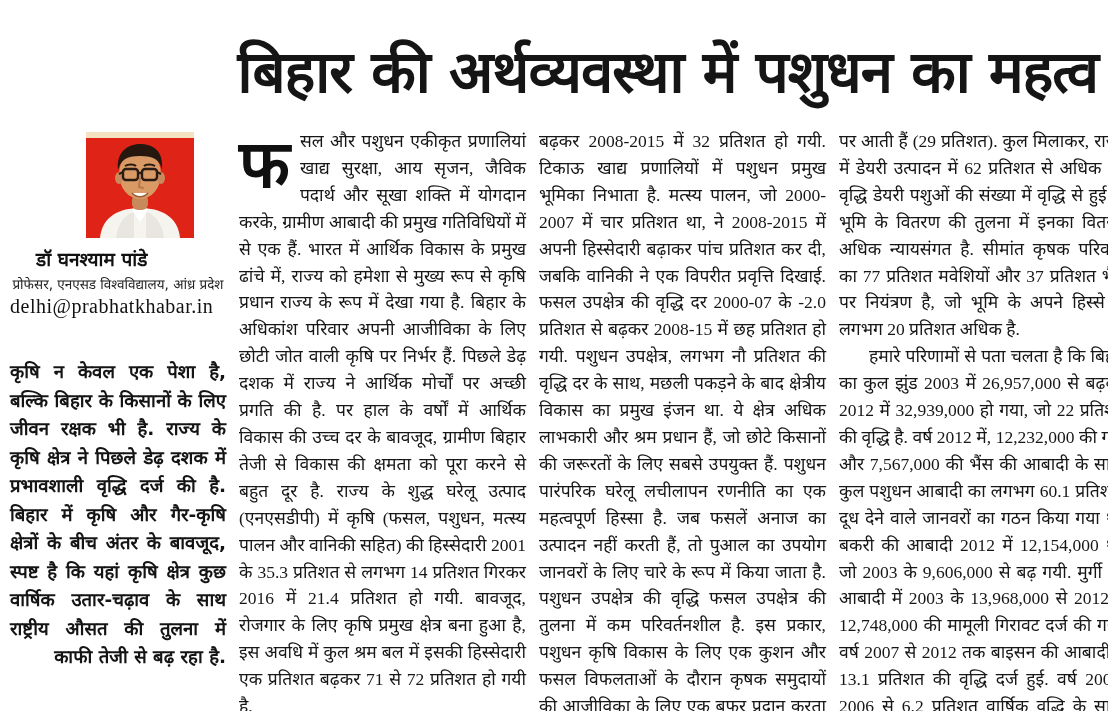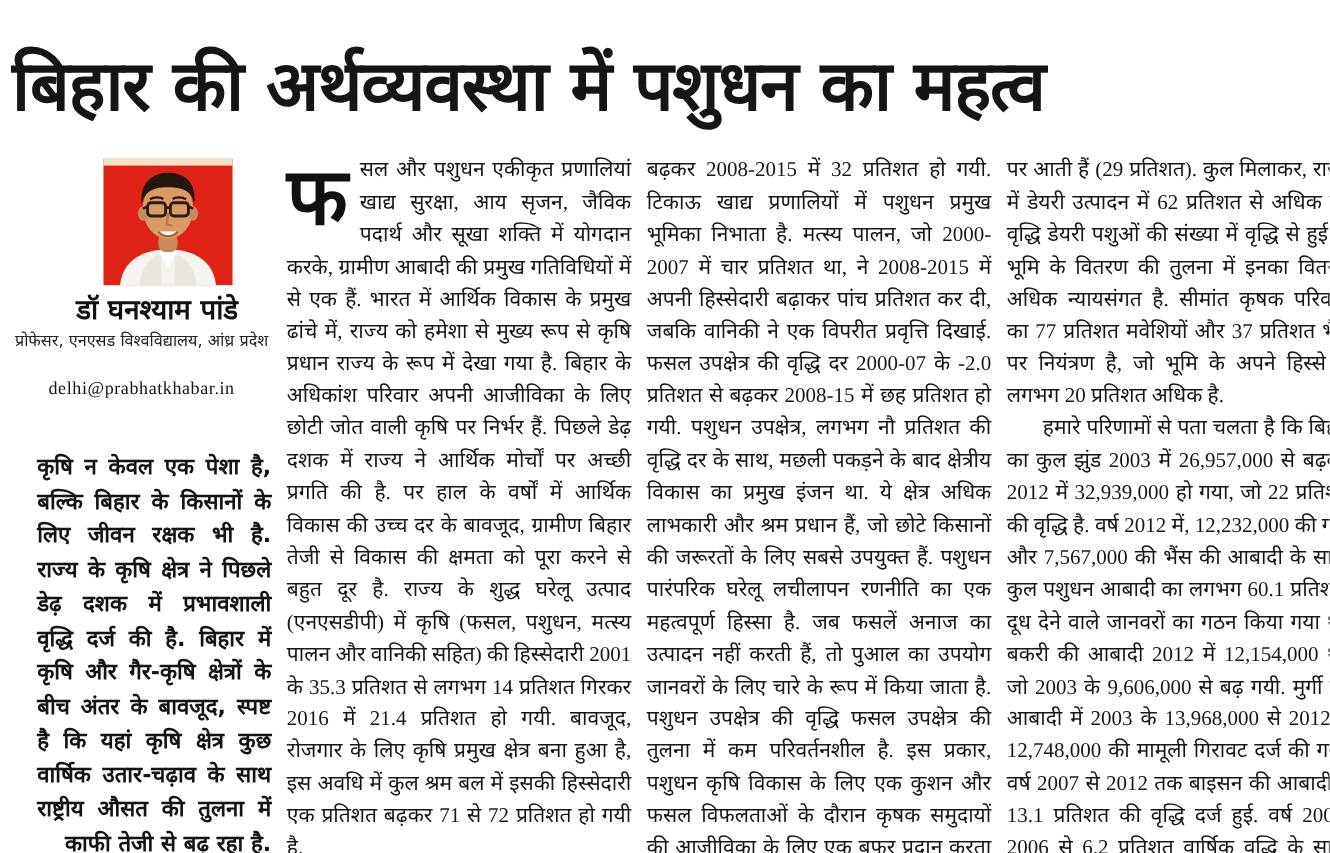--- a/index.html
+++ b/index.html
@@ -11,21 +11,21 @@
     font-family: "Liberation Serif", "DejaVu Serif", serif;
     color: #1b1b1b;
     position: relative;
   }
   .page { width: 1108px; height: 711px; padding: 0 10px; }
 
   
   .headline {
     margin-top: 22px;
     height: 100px;
-    text-align: left;
+    text-align: right;
     font-family: "DejaVu Sans", "Liberation Sans", sans-serif;
     font-weight: 800;
     font-size: 58px;
     line-height: 100px;
     letter-spacing: -1px;
     color: #151515;
     white-space: nowrap;
   }
 
   
@@ -40,56 +40,53 @@
 
   
   .photo {
     width: 108px;
     height: 106px;
     margin: 4px 32px 8px auto;
     overflow: hidden;
   }
   .photo svg { display: block; width: 100%; height: 100%; }
   .author-name {
-    text-align: center;
     font-family: "DejaVu Sans", "Liberation Sans", sans-serif;
     font-weight: 800;
-    font-size: 23px;
+    font-size: 19px;
     line-height: 26px;
     padding-left: 26px;
     color: #111;
   }
   .author-affil {
     text-align: center;
     font-family: "DejaVu Sans", "Liberation Sans", sans-serif;
     font-size: 13.5px;
     line-height: 20px;
     margin-top: 2px;
     color: #222;
     white-space: nowrap;
   }
   .author-email {
-    text-align: center;
     font-family: "Liberation Serif", "DejaVu Serif", serif;
-    font-size: 15px;
+    font-size: 20px;
     line-height: 20px;
-    margin-top: 20px;
+    margin-top: 2px;
     letter-spacing: 0.5px;
     color: #111;
   }
   .intro {
     margin-top: 42px;
     font-family: "DejaVu Sans", "Liberation Sans", sans-serif;
     font-weight: 700;
     font-size: 18.5px;
     line-height: 28.5px;
     text-align: justify;
     text-align-last: right;
     color: #141414;
-    margin-left: 21px;
   }
 
   
   .para {
     font-size: 17.5px;
     line-height: 26.9px;
     text-align: justify;
     color: #161616;
   }
   .para.indent { text-indent: 30px; }

